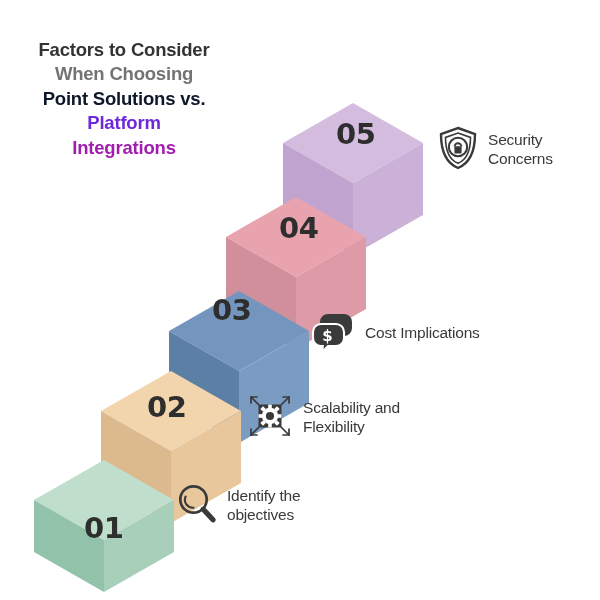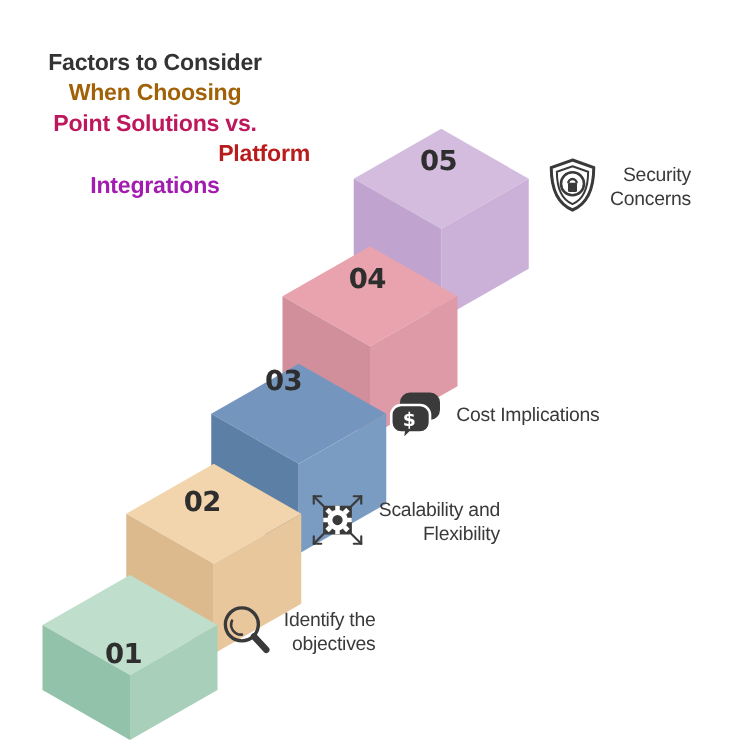--- a/index.html
+++ b/index.html
@@ -24,48 +24,48 @@
   #title-block .line-accent { color:#4CA3DC; display:block; }
 
   
   #cube-stack { position:absolute; left:0; top:0; width:600px; height:600px; }
   #cube-stack svg { position:absolute; left:0; top:0; }
 
   .cube-number {
     position:absolute;
     font-family:"DejaVu Sans", sans-serif;
     font-weight:bold;
-    font-size:22px;
+    font-size:29px;
     color:#2e2e2e;
     letter-spacing:-0.5px;
     white-space:nowrap;
   }
 
   
-  .step-row { position:absolute; display:flex; align-items:center; gap:9px;text-align:right; }
+  .step-row { position:absolute; display:flex; align-items:center; gap:9px; }
   .step-icon { flex:0 0 auto; display:block; }
   .step-text {
     font-family:"Liberation Sans", sans-serif;
     font-size:15.5px;
     line-height:1.22;
     color:#3a3a3a;
     white-space:pre-line;
     letter-spacing:-0.2px;
   }
 </style>
 </head>
 <body style="background: rgb(255, 255, 255);">
 
 <div id="canvas">
 
   <div id="title-block">
     <span class="line-dark" style="color: rgb(51, 51, 51);">Factors to Consider</span>
-    <span class="line-dark" style="color: #a16207;">When Choosing</span>
-    <span class="line-accent" style="color: #be185d;">Point Solutions vs.</span>
-    <span class="line-accent" style="color: #b91c1c; text-align: right;">Platform</span>
+    <span class="line-dark" style="color: #737373;">When Choosing</span>
+    <span class="line-accent" style="color: #0f172a;">Point Solutions vs.</span>
+    <span class="line-accent" style="color: #6d28d9;">Platform</span>
     <span class="line-accent" style="color: #a21caf;">Integrations</span>
   </div>
 
   <div id="cube-stack">
     <svg width="600" height="600" viewBox="0 0 600 600">
 
       <g>
         <polygon points="353,103 423,143 353,183 283,143" fill="#D4BCDE"></polygon>
         <polygon points="283,143 353,183 353,255 283,215" fill="#C0A4CF"></polygon>
         <polygon points="353,183 423,143 423,215 353,255" fill="#CBB1D8"></polygon>

